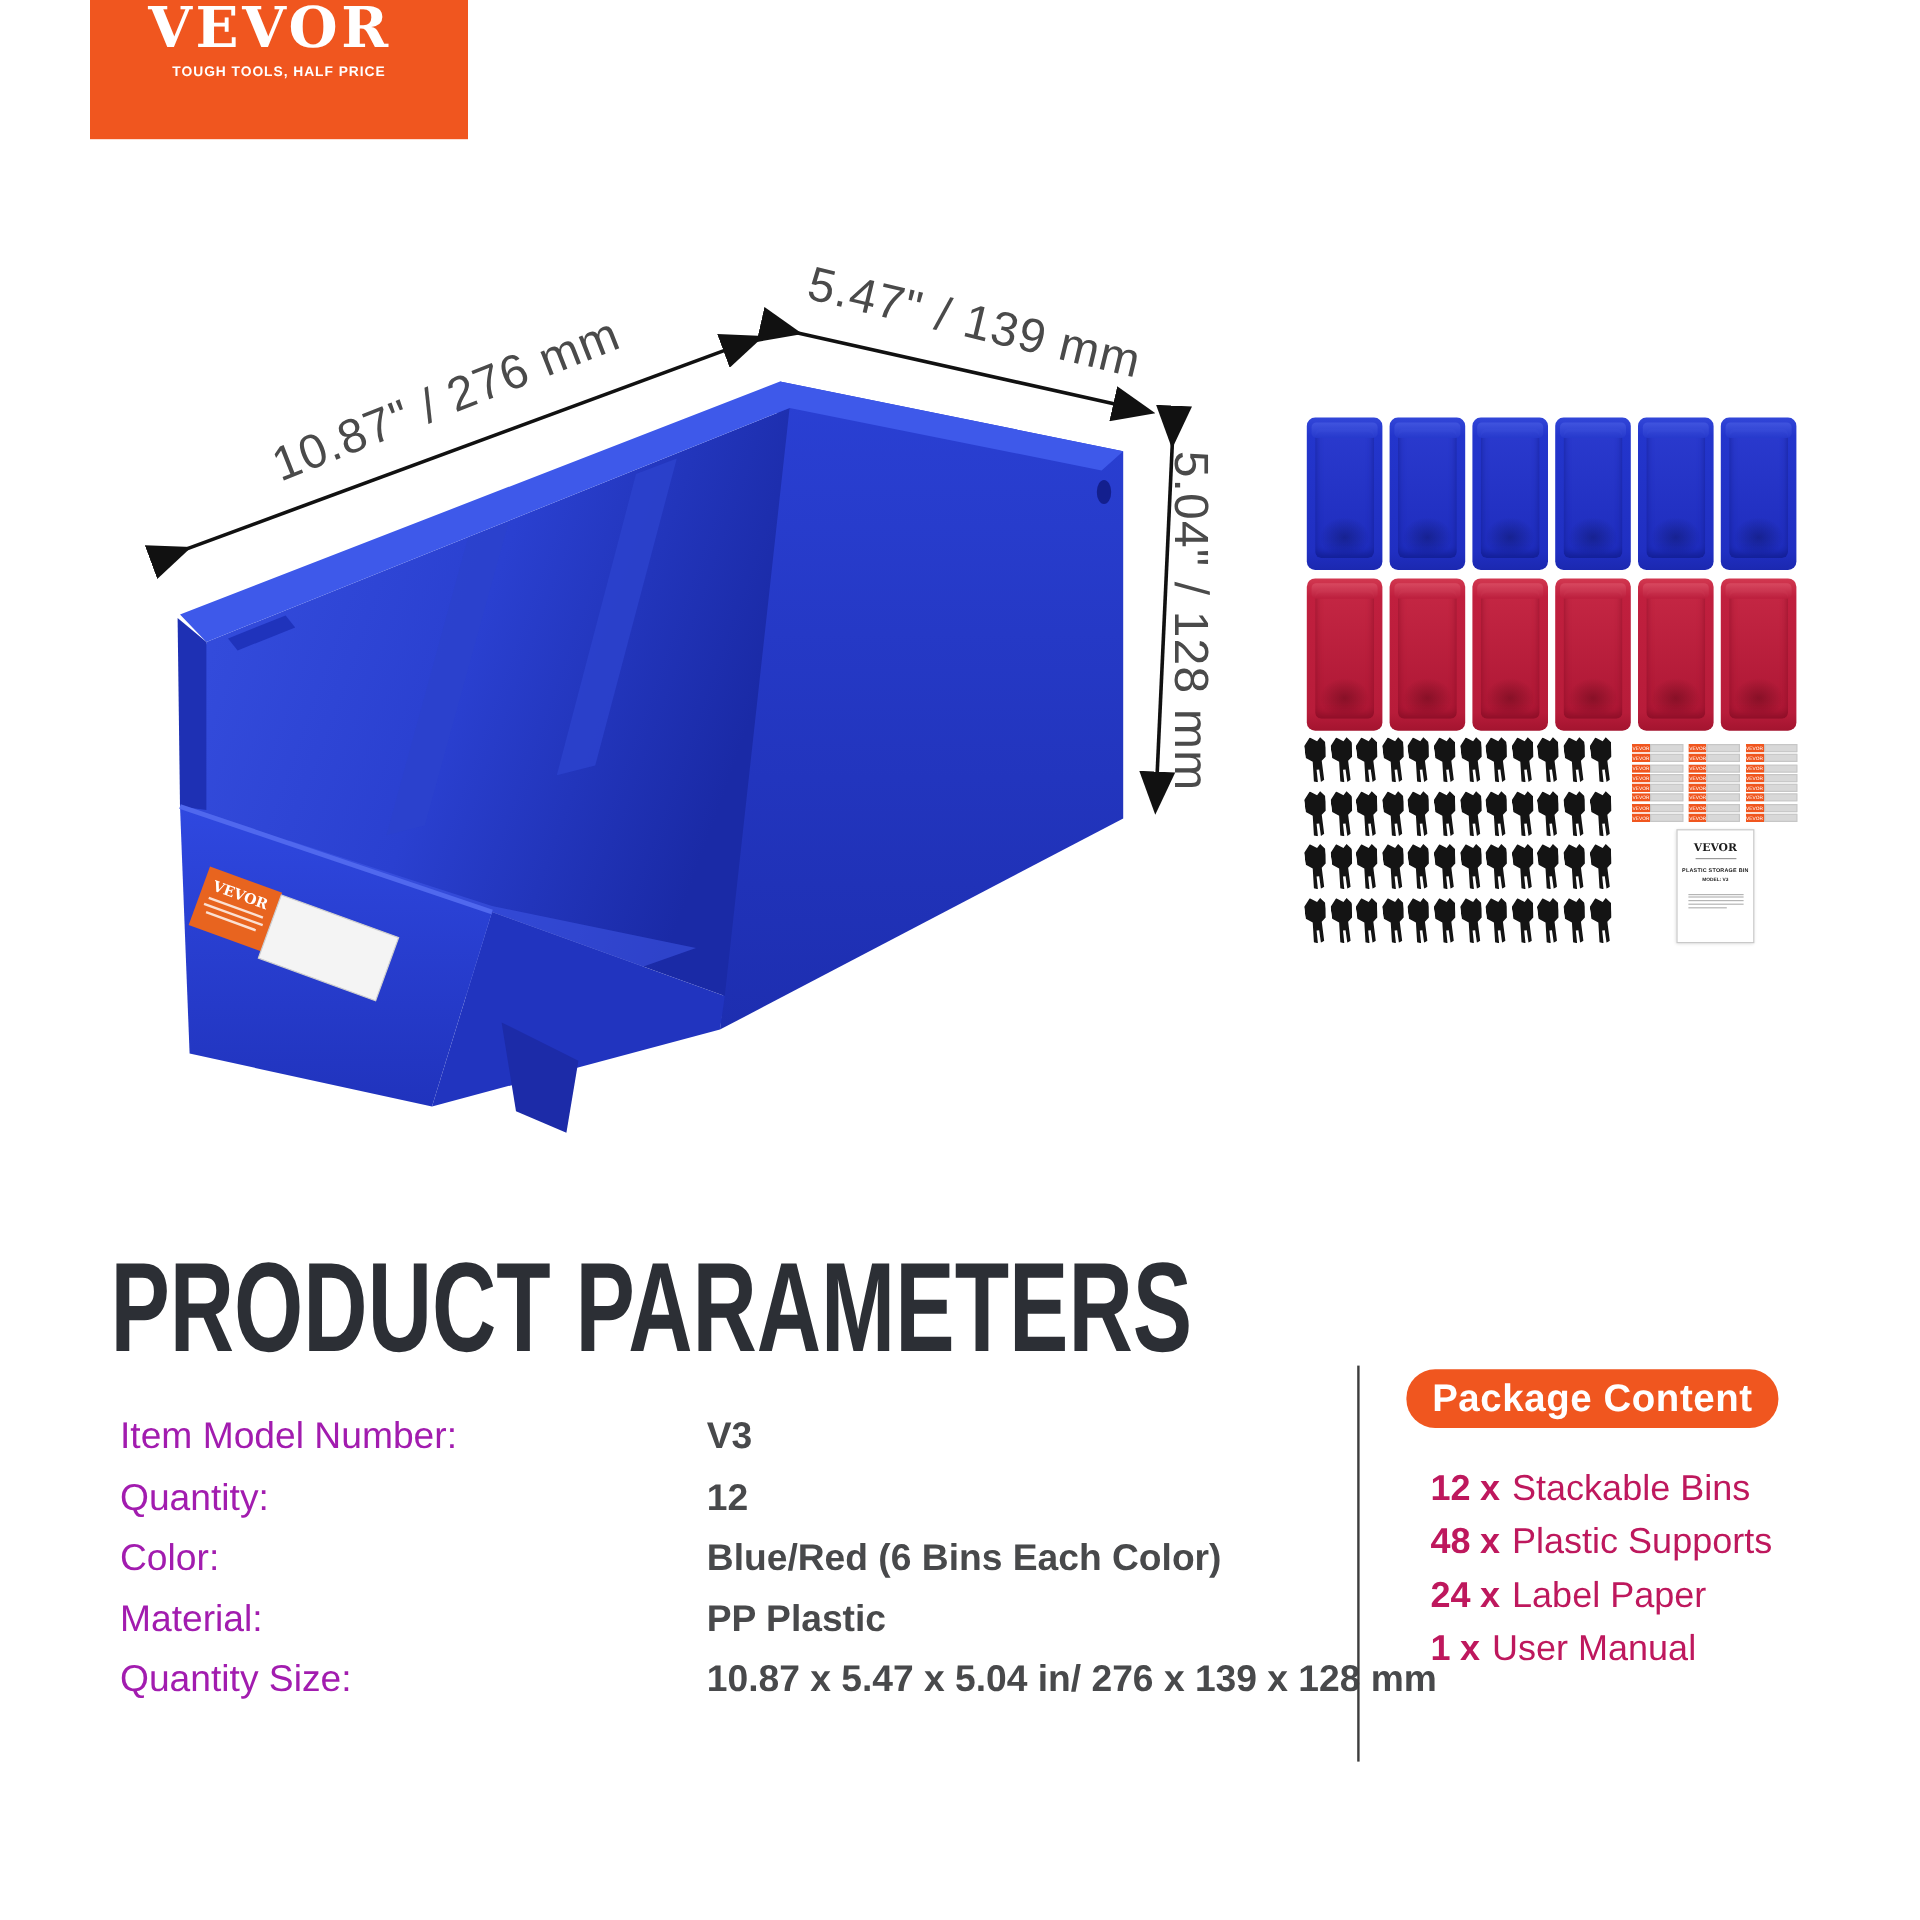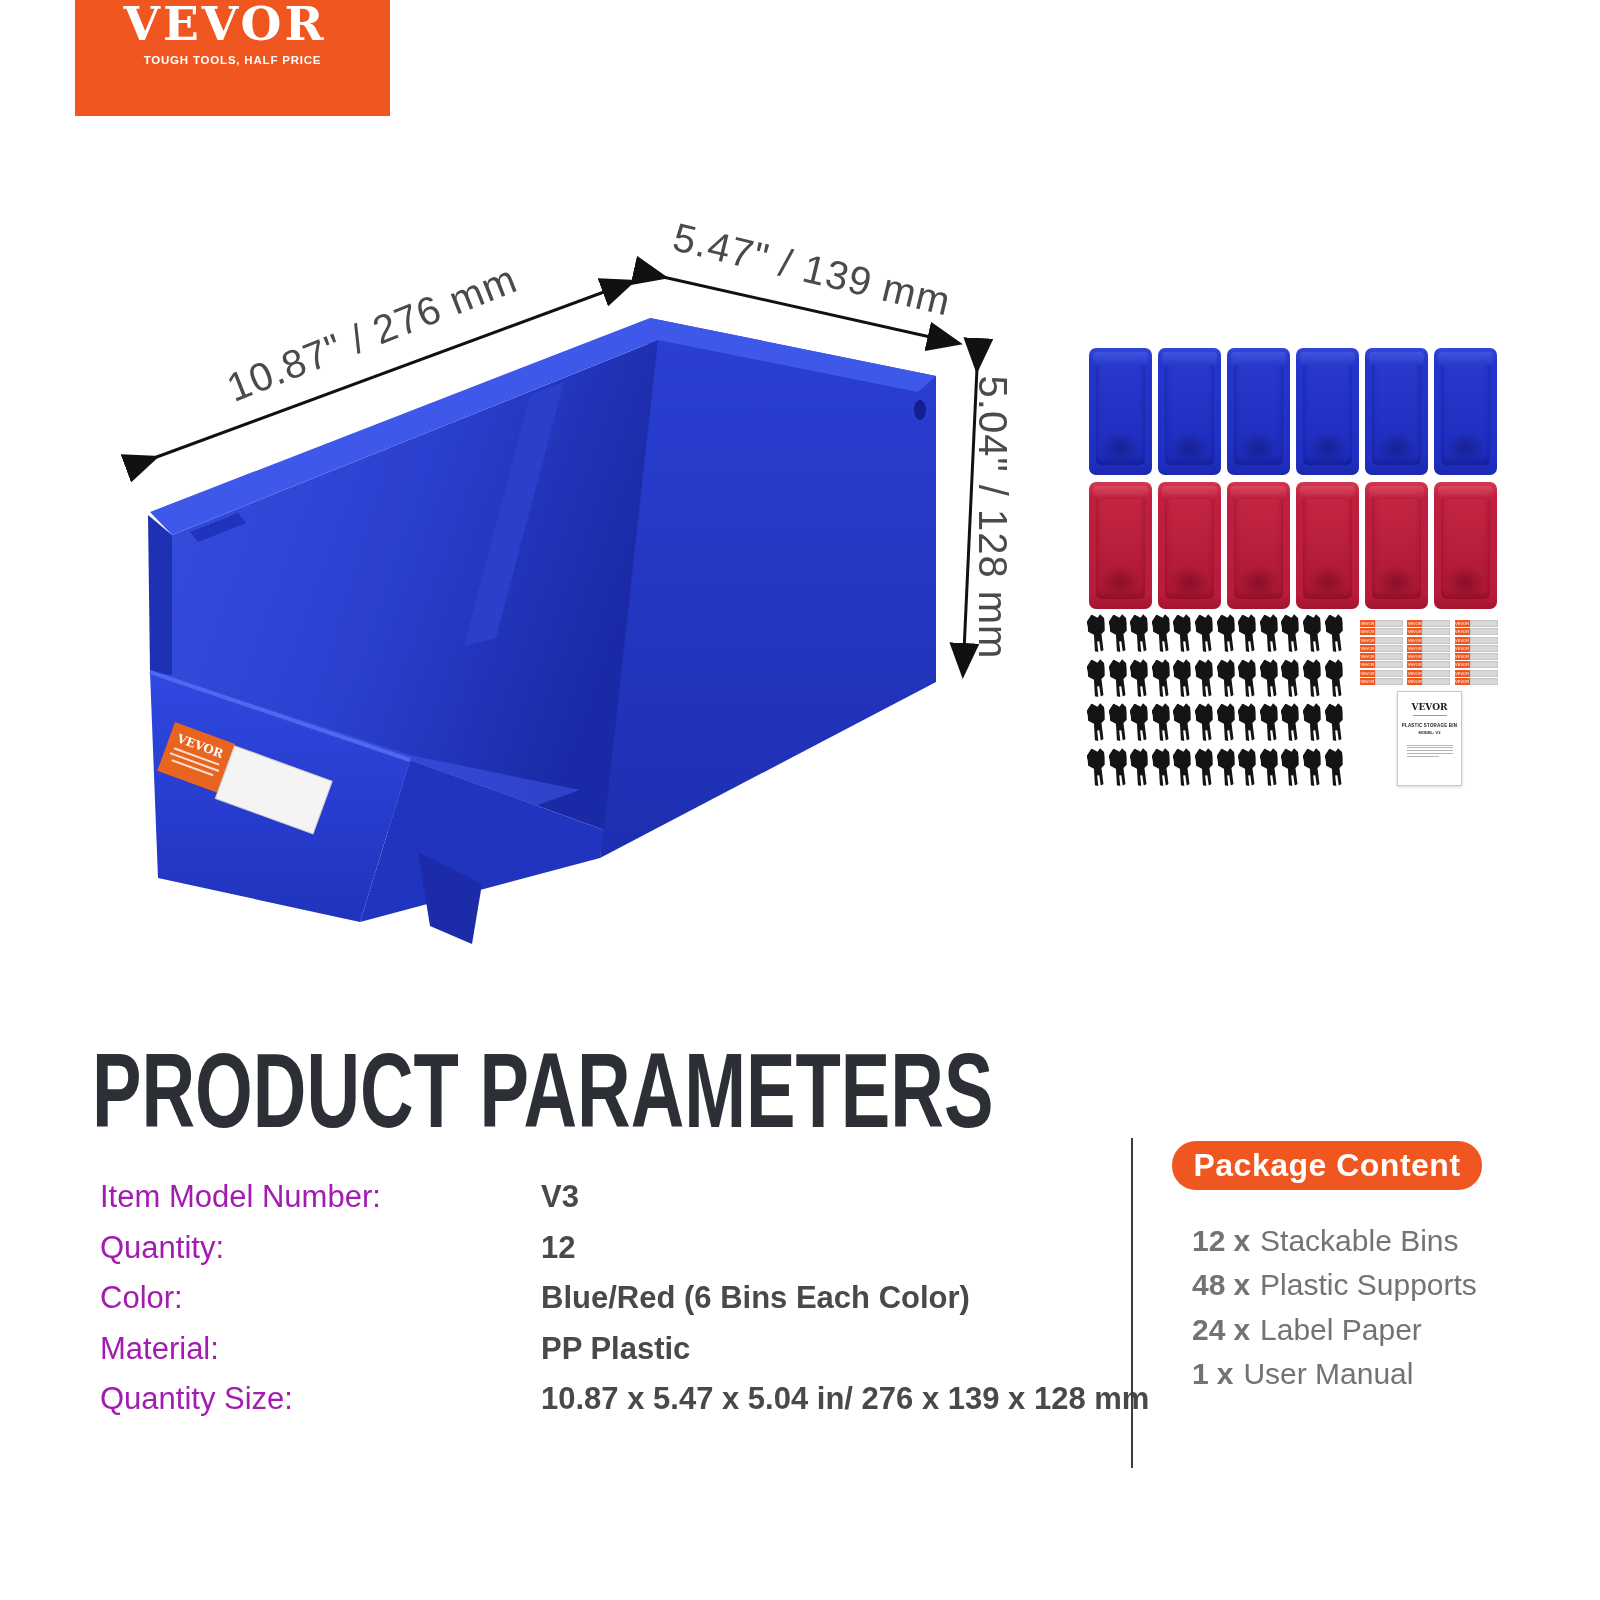--- a/index.html
+++ b/index.html
@@ -64,28 +64,28 @@
   .manual-model{font-size:4px;font-weight:bold;color:#222;margin-top:2px;}
   .manual-para{margin-top:10px;width:46px;}
   .manual-para div{height:1px;background:#b5b5b5;margin-bottom:1.8px;}
 
   
   .page-title{left:92px;top:1037px;font-size:106px;font-weight:bold;color:#2c2f35;
     line-height:1;white-space:nowrap;transform:scaleX(.70);transform-origin:0 0;}
   .specs{left:100px;top:1172px;}
   .spec-row{height:50.5px;line-height:50.5px;white-space:nowrap;font-size:31px;}
   .spec-label{display:inline-block;width:441px;color:#a21caf;}
-  .spec-value{font-weight:bold;color:#48494b;}
+  .spec-value{font-weight:bold;color:#48494b;margin-left:48px;}
 
   
   .divider{left:1131px;top:1138px;width:2px;height:330px;background:#3d3d3d;}
   .pkg-pill{left:1172px;top:1141px;width:310px;height:49px;border-radius:24px;background:#f0561f;
     color:#fff;font-size:32px;font-weight:bold;display:flex;align-items:center;justify-content:center;letter-spacing:.5px;}
   .pkg-items{left:1192px;top:1219px;}
-  .pkg-item{height:44.3px;line-height:44.3px;font-size:30px;color:#737373;white-space:nowrap;}
+  .pkg-item{height:44.3px;line-height:44.3px;font-size:30px;color:#be185d;white-space:nowrap;}
   .pkg-qty{font-weight:bold;}
   .pkg-x{font-weight:bold;margin:0 10px 0 8px;}
 
   
   .bin-svg{left:80px;top:230px;}
 </style>
 </head>
 <body>
 
 <div class="abs logo-block">

